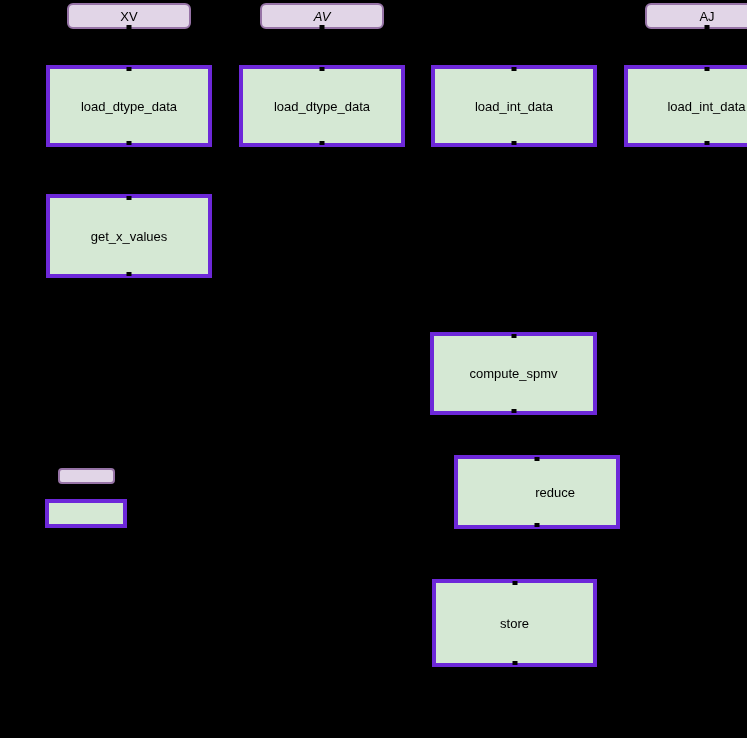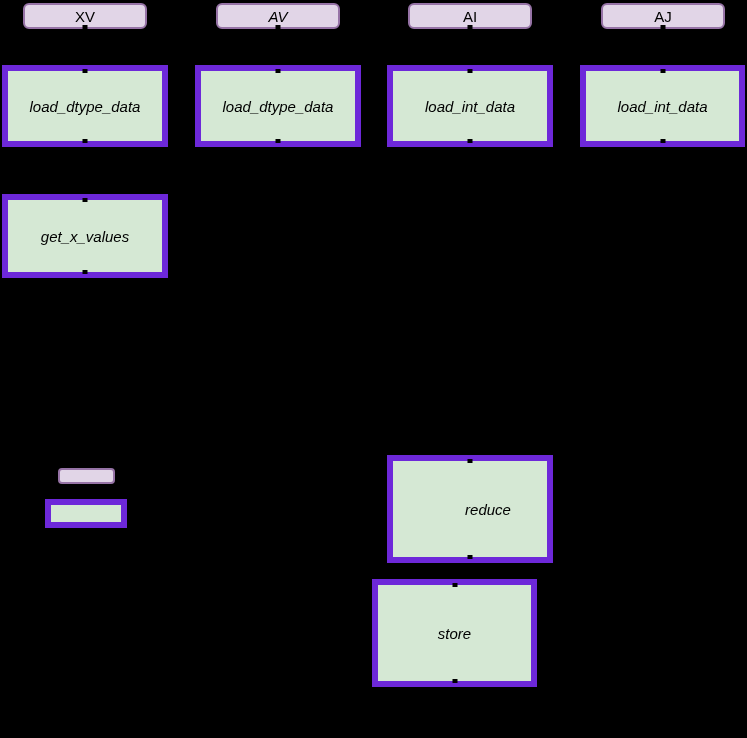--- a/index.html
+++ b/index.html
@@ -14,28 +14,28 @@
     background: #000000;
     overflow: hidden;
     font-family: "Liberation Sans", sans-serif;
   }
   .node {
     position: absolute;
     box-sizing: border-box;
     display: flex;
     align-items: center;
     justify-content: center;
-    font-size: 15px;
+    font-size: 13px;
     color: #000000;
     white-space: nowrap;
+    margin-left: 44px;
   }
   .green {
     background: #d5e8d4;
-    border: 6px solid #6d28d9;
-    font-style: italic;
+    border: 4px solid #6d28d9;
   }
   .purple {
     background: #e1d5e7;
     border: 2px solid #9673a6;
     border-radius: 6px;
   }
   .swatch {
     position: absolute;
     box-sizing: border-box;
   }
@@ -58,42 +58,42 @@
   .n-xv      { left: 23px;  top: 3px;   width: 124px; height: 26px; }
   .n-av      { left: 216px; top: 3px;   width: 124px; height: 26px; font-style: italic; }
   .n-ai      { left: 408px; top: 3px;   width: 124px; height: 26px; }
   .n-aj      { left: 601px; top: 3px;   width: 124px; height: 26px; }
   .n-load-xv { left: 2px;   top: 65px;  width: 166px; height: 82px; }
   .n-load-av { left: 195px; top: 65px;  width: 166px; height: 82px; }
   .n-load-ai { left: 387px; top: 65px;  width: 166px; height: 82px; }
   .n-load-aj { left: 580px; top: 65px;  width: 165px; height: 82px; }
   .n-getx    { left: 2px;   top: 194px; width: 166px; height: 84px; }
   .n-spmv    { left: 386px; top: 332px; width: 167px; height: 83px; }
-  .n-reduce  { left: 387px; top: 455px; width: 166px; height: 108px; padding-left: 36px; }
-  .n-store   { left: 372px; top: 579px; width: 165px; height: 108px; }
+  .n-reduce  { left: 410px; top: 455px; width: 166px; height: 74px; padding-left: 36px; }
+  .n-store   { left: 388px; top: 579px; width: 165px; height: 88px; }
   .n-yv      { left: 408px; top: 705px; width: 123px; height: 26px; }
   .n-legend-data { left: 58px; top: 468px; width: 57px; height: 16px; }
   .n-legend-op   { left: 45px; top: 499px; width: 82px; height: 29px; }
 </style>
 </head>
 <body>
 
 <div class="canvas">
 
   <div class="node purple tick-bottom n-xv">XV</div>
   <div class="node purple tick-bottom n-av">AV</div>
-  <div class="node purple tick-bottom n-ai">AI</div>
   <div class="node purple tick-bottom n-aj">AJ</div>
 
   <div class="node green tick-top tick-bottom n-load-xv">load_dtype_data</div>
   <div class="node green tick-top tick-bottom n-load-av">load_dtype_data</div>
   <div class="node green tick-top tick-bottom n-load-ai">load_int_data</div>
   <div class="node green tick-top tick-bottom n-load-aj">load_int_data</div>
 
   <div class="node green tick-top tick-bottom n-getx">get_x_values</div>
+  <div class="node green tick-top tick-bottom n-spmv">compute_spmv</div>
   <div class="node green tick-top tick-bottom n-reduce">reduce</div>
   <div class="node green tick-top tick-bottom n-store">store</div>
 
 
   <div class="swatch purple n-legend-data"></div>
   <div class="swatch green n-legend-op"></div>
 
 </div>
 
 </body></html>

